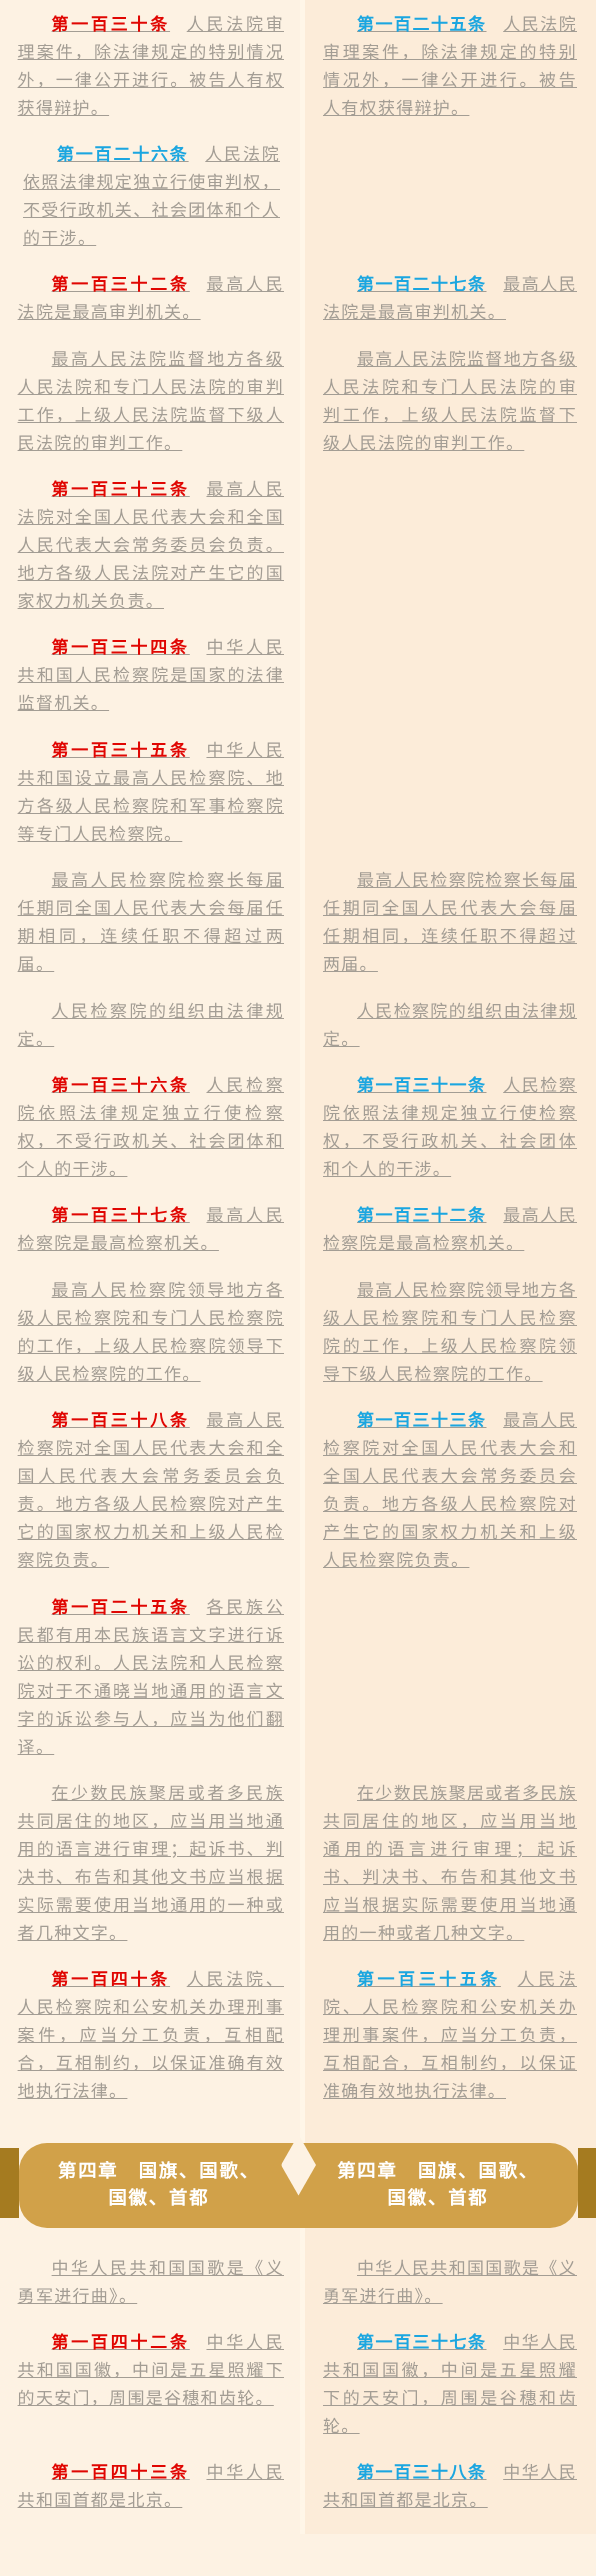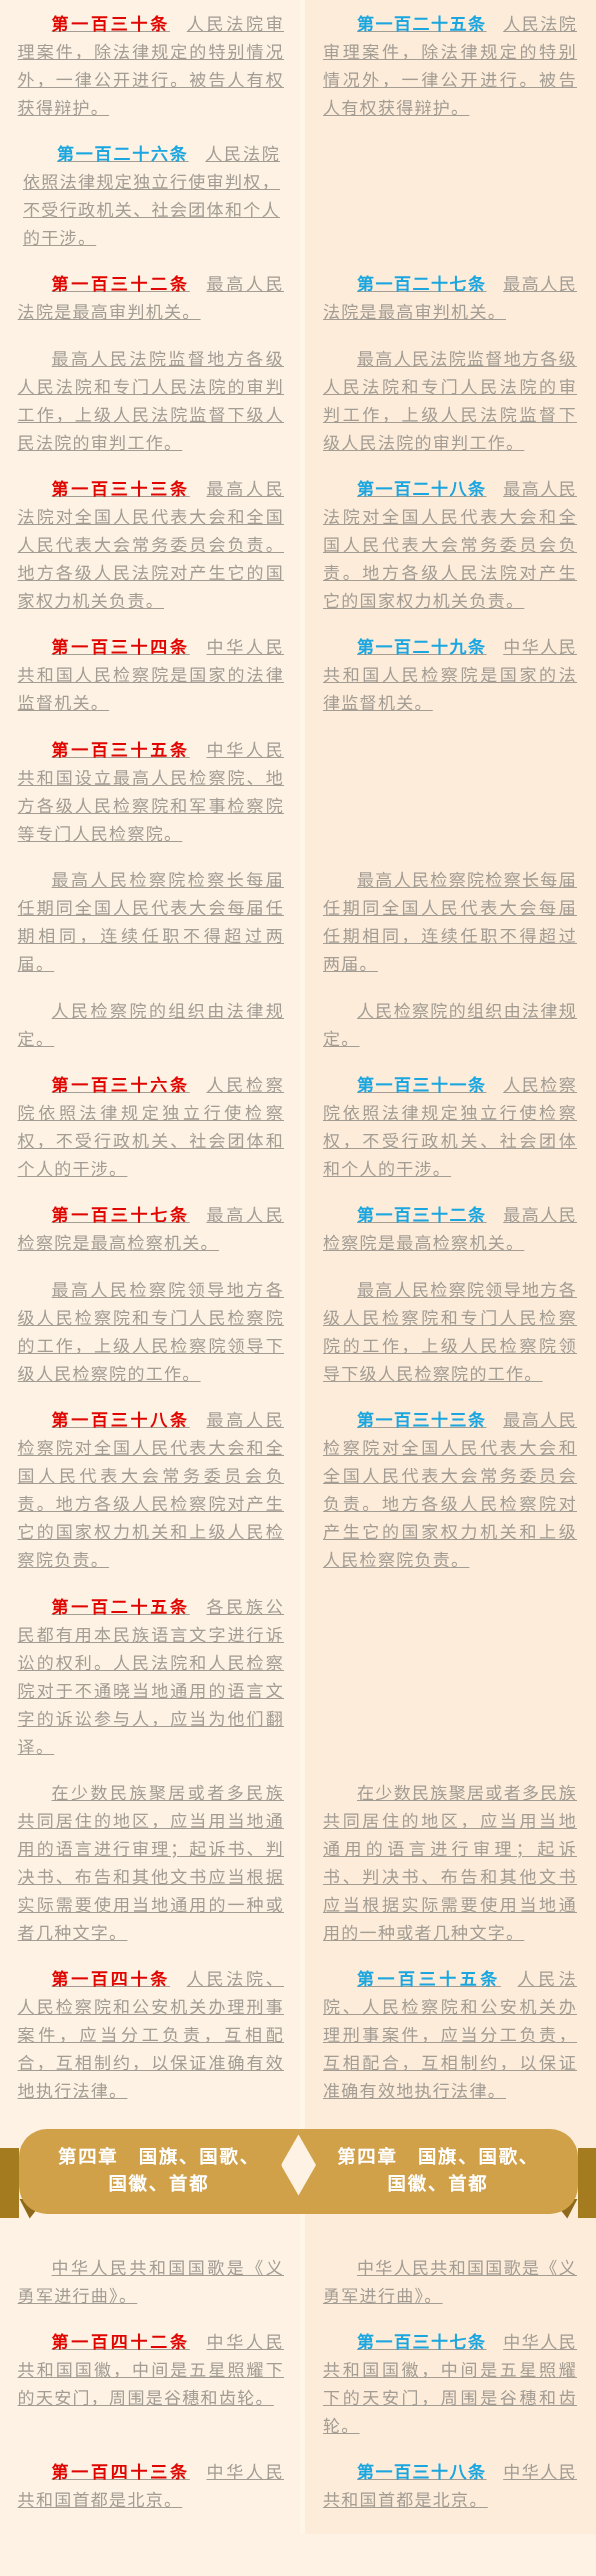--- a/index.html
+++ b/index.html
@@ -38,21 +38,21 @@
 
   
   .banner{position:relative;height:93px;margin:1.8px 0 35px 0;}
   .wing{position:absolute;top:21px;width:19.3px;height:70px;background:var(--wing);}
   .wing-left{left:0;}
   .wing-right{right:0;}
   .fold{position:absolute;top:72px;width:26px;height:20px;background:var(--fold);}
   .fold-left{left:19.3px;clip-path:polygon(0 0,100% 0,40% 100%);}
   .fold-right{right:19.3px;clip-path:polygon(0 0,100% 0,60% 100%);}
   .band{
-    position:absolute;left:19.3px;right:19.3px;top:2px;height:85px;
+    position:absolute;left:19.3px;right:19.3px;top:16px;height:85px;
     background:var(--band);
     display:flex;
     border-radius:28px;
   }
   .band-half{
     width:50%;
     display:flex;flex-direction:column;justify-content:center;
     text-align:center;
     font-family:"Liberation Serif","DejaVu Serif",serif;
     font-weight:600;
@@ -99,30 +99,24 @@
             <p class="para"><span>最高人民法院监督地方各级人民法院和专门人民法院的审判工作，上级人民法院监督下级人民法院的审判工作。</span></p>
           </div>
           <div class="cell right">
             <p class="para"><span>最高人民法院监督地方各级人民法院和专门人民法院的审判工作，上级人民法院监督下级人民法院的审判工作。</span></p>
           </div>
         </div>
         <div class="row">
           <div class="cell left">
             <p class="para"><span class="art-num">第一百三十三条</span><span>最高人民法院对全国人民代表大会和全国人民代表大会常务委员会负责。地方各级人民法院对产生它的国家权力机关负责。</span></p>
           </div>
-          <div class="cell right">
-            <p class="para"><span class="art-num">第一百二十八条</span><span>最高人民法院对全国人民代表大会和全国人民代表大会常务委员会负责。地方各级人民法院对产生它的国家权力机关负责。</span></p>
-          </div>
         </div>
         <div class="row">
           <div class="cell left">
             <p class="para"><span class="art-num">第一百三十四条</span><span>中华人民共和国人民检察院是国家的法律监督机关。</span></p>
-          </div>
-          <div class="cell right">
-            <p class="para"><span class="art-num">第一百二十九条</span><span>中华人民共和国人民检察院是国家的法律监督机关。</span></p>
           </div>
         </div>
         <div class="row">
           <div class="cell left">
             <p class="para"><span class="art-num">第一百三十五条</span><span>中华人民共和国设立最高人民检察院、地方各级人民检察院和军事检察院等专门人民检察院。</span></p>
           </div>
         </div>
         <div class="row">
           <div class="cell left">
             <p class="para"><span>最高人民检察院检察长每届任期同全国人民代表大会每届任期相同，连续任职不得超过两届。</span></p>

